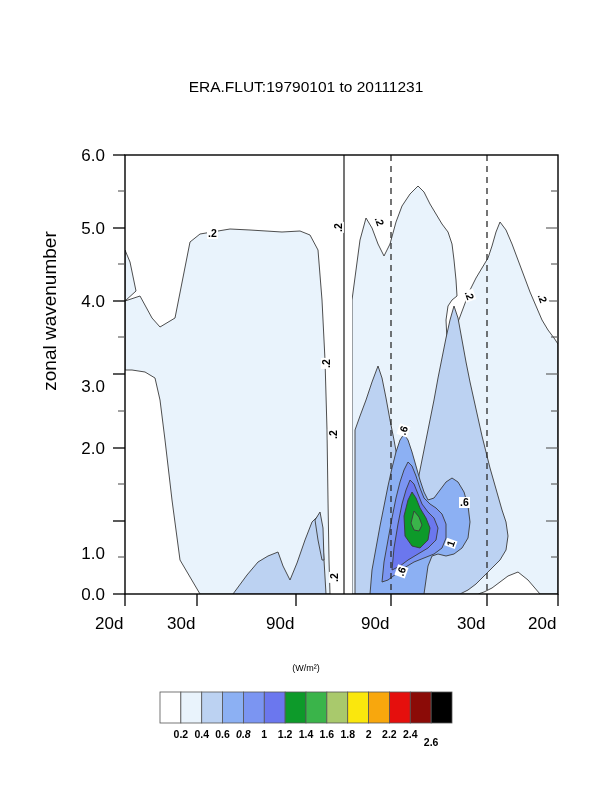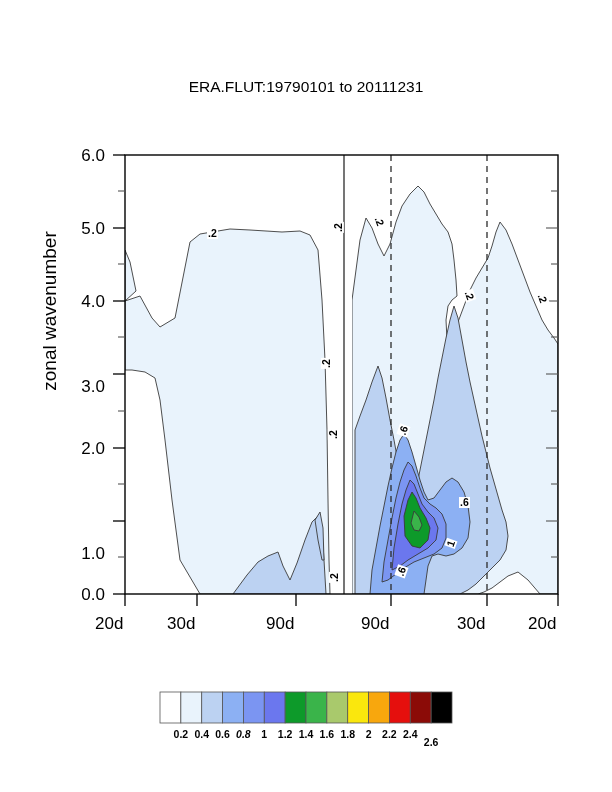--- a/index.html
+++ b/index.html
@@ -188,20 +188,21 @@
   <div class="ytick-lab" style="left:55px;top:219px;">5.0</div>
   <div class="ytick-lab" style="left:55px;top:146px;">6.0</div>
 
   <div class="xtick-lab" style="left:95px;">20d</div>
   <div class="xtick-lab" style="left:167px;">30d</div>
   <div class="xtick-lab" style="left:266px;">90d</div>
   <div class="xtick-lab" style="left:361px;">90d</div>
   <div class="xtick-lab" style="left:457px;">30d</div>
   <div class="xtick-lab" style="left:528px;">20d</div>
 
+  <div id="cbar-units">(W/m²)</div>
 
   <div id="clabel-layer">
       <div class="clabel" style="left: 207px; top: 228px; transform: rotate(0deg);">.2</div>
       <div class="clabel" style="left: 321px; top: 358px; transform: rotate(-90deg);">.2</div>
       <div class="clabel" style="left: 328px; top: 429px; transform: rotate(-90deg);">.2</div>
       <div class="clabel" style="left: 329px; top: 572px; transform: rotate(-90deg);">.2</div>
       <div class="clabel" style="left: 333px; top: 222px; transform: rotate(-90deg);">.2</div>
       <div class="clabel" style="left: 374px; top: 216px; transform: rotate(70deg);">.2</div>
       <div class="clabel" style="left: 464px; top: 290px; transform: rotate(70deg);">.2</div>
       <div class="clabel" style="left: 537px; top: 293px; transform: rotate(70deg);">.2</div>

